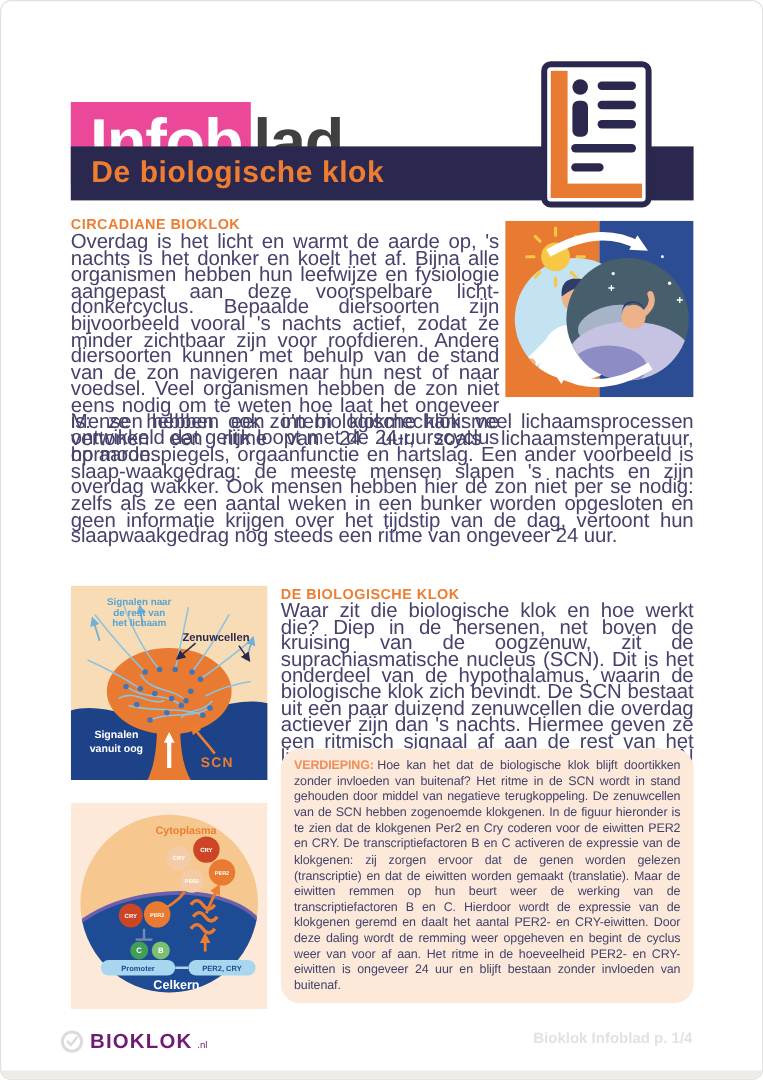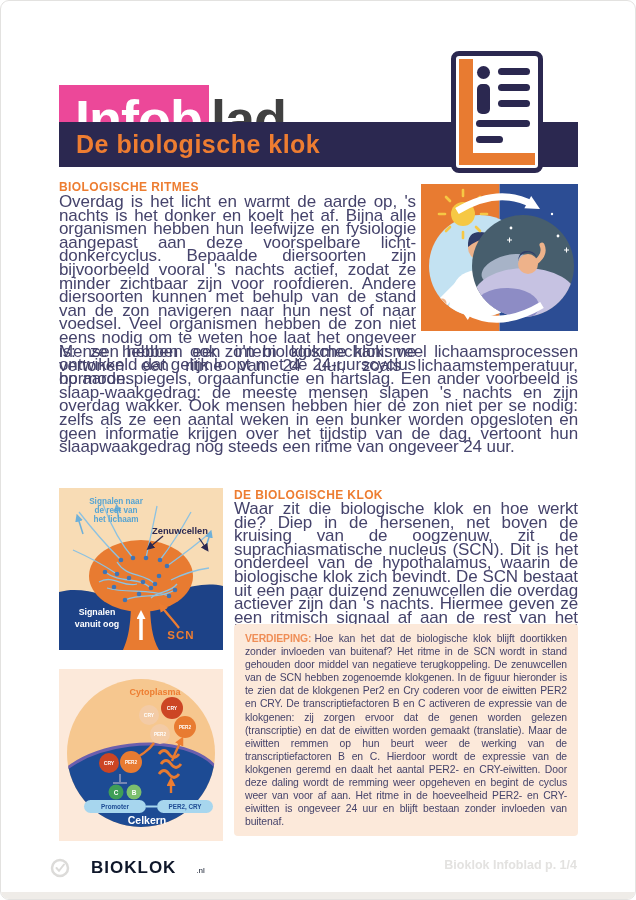--- a/index.html
+++ b/index.html
@@ -28,31 +28,31 @@
   .di-l3{left:42px;top:44px;width:32px;height:7px;background:#2b2850;border-radius:3.5px;}
   .di-l4{left:20px;top:64px;width:54px;height:7px;background:#2b2850;border-radius:3.5px;}
   .di-l5{left:20px;top:80px;width:27px;height:7px;background:#2b2850;border-radius:3.5px;}
 
   
   h2.sec{position:absolute;margin:0;font-size:12px;font-weight:700;color:#ed7d31;
          letter-spacing:.4px;}
   p.body{position:absolute;margin:0;font-size:17px;line-height:13.6px;color:#45436b;
          text-align:justify;letter-spacing:-.1px;}
   .verdieping{position:absolute;left:233px;top:623px;width:344px;background:#fce9da;
-              border-radius:4px;padding:8px 11px;box-sizing:border-box;}
+              border-radius:16px;padding:8px 11px;box-sizing:border-box;}
   .verdieping p{margin:0;font-size:10.4px;line-height:13.1px;color:#45436b;
                 text-align:justify;letter-spacing:-.1px;}
   .vlabel{color:#ef8e57;font-weight:700;margin-right:3px;}
 
   
   svg text{font-family:"Liberation Sans",sans-serif;}
 
   
   .footer-brand{position:absolute;left:48px;top:856px;display:flex;align-items:center;
-                gap:20px;color:#0f172a;}
+                gap:4px;color:#701a75;}
   .footer-brand .b{font-size:17px;font-weight:700;letter-spacing:1px;}
   .footer-brand .tld{font-size:8px;font-weight:400;margin-top:4px;}
   .footer-page{position:absolute;right:58px;top:857px;font-size:12.5px;font-weight:700;
                color:#e3e2e0;}
   .bottom-strip{position:absolute;left:0;right:0;bottom:0;height:7px;background:#efece8;
                 border-radius:0 0 8px 8px;}
 </style>
 </head>
 <body>
 
@@ -89,21 +89,21 @@
     <i class="di-bottom"></i>
     <i class="di-dot"></i>
     <i class="di-ibody"></i>
     <i class="di-l1"></i>
     <i class="di-l2"></i>
     <i class="di-l3"></i>
     <i class="di-l4"></i>
     <i class="di-l5"></i>
   </div>
 
-  <h2 class="sec" style="left:58px;top:179px;">BIOLOGISCHE RITMES</h2>
+  <h2 class="sec" style="left:58px;top:179px;">CIRCADIANE BIOKLOK</h2>
   <p class="body" style="left:58px;top:194px;width:357px;">Overdag is het licht en warmt de aarde op, 's nachts is het donker en koelt het af. Bijna alle organismen hebben hun leefwijze en fysiologie aangepast aan deze voorspelbare licht-donkercyclus. Bepaalde diersoorten zijn bijvoorbeeld vooral 's nachts actief, zodat ze minder zichtbaar zijn voor roofdieren. Andere diersoorten kunnen met behulp van de stand van de zon navigeren naar hun nest of naar voedsel. Veel organismen hebben de zon niet eens nodig om te weten hoe laat het ongeveer is: ze hebben een intern klokmechanisme ontwikkeld dat gelijk loopt met de 24-uurscyclus op aarde.</p>
 
   <svg class="abs" style="left:420px;top:183px;" width="157" height="147" viewBox="0 0 157 147">
     <rect x="0" y="0" width="78.5" height="147" fill="#e87b31"></rect>
     <rect x="78.5" y="0" width="78.5" height="147" fill="#2c4d94"></rect>
     <clipPath id="clip-day">
         <circle cx="59" cy="82" r="51"></circle>
       </clipPath>
     <clipPath id="clip-night">
         <circle cx="102" cy="82" r="51"></circle>

